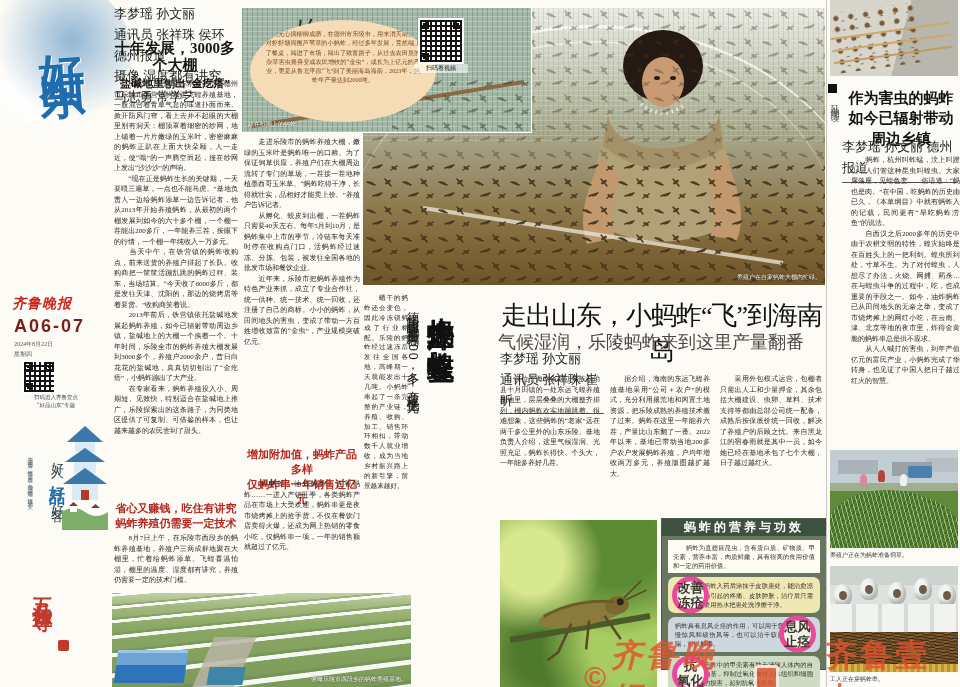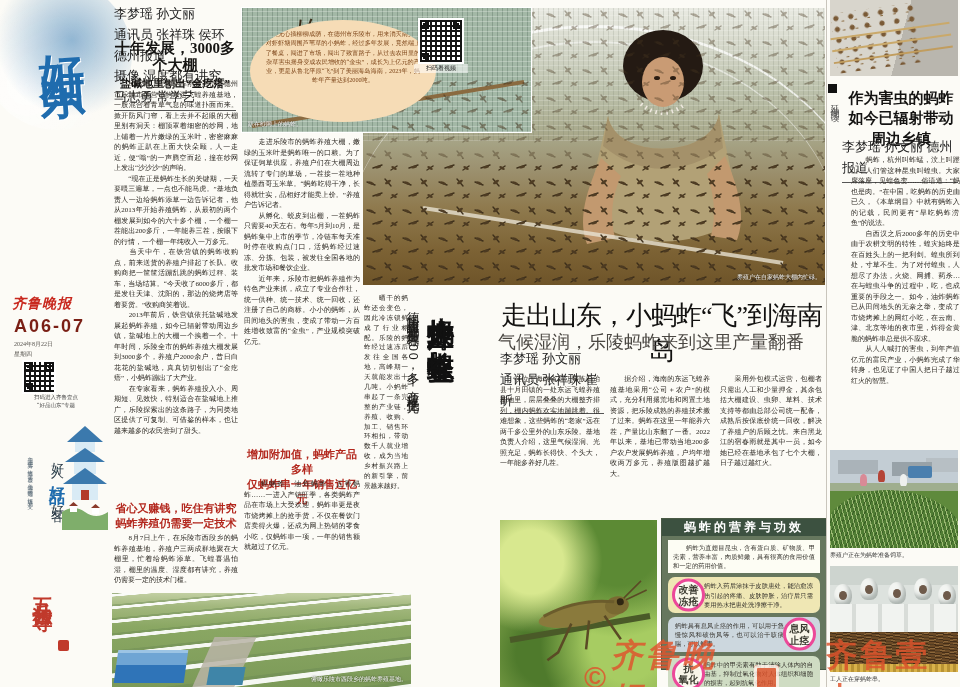--- a/index.html
+++ b/index.html
@@ -21,23 +21,23 @@
       background-image:repeating-linear-gradient(0deg,#151515 0 2px,transparent 2px 5px),
                        repeating-linear-gradient(90deg,#151515 0 2px,transparent 2px 5px);}
   .fp{position:absolute;width:9px;height:9px;border:2px solid #111;background:#111;
       background-clip:content-box;padding:1px;box-sizing:border-box;}
   
   .vrt{writing-mode:vertical-rl;}
   
   .nut-item{position:relative;border-radius:7px;margin:4px 6px;padding:4px 7px;font-size:6.3px;
             line-height:1.45;text-align:justify;color:#33302a;}
   .badge{position:absolute;top:50%;transform:translateY(-50%);width:27px;height:27px;border-radius:50%;
-         background:#f8f5e8;border:3px solid #ec4899;box-shadow:0 0 0 2px rgba(255,255,255,.6) inset;
+         background:#f8f5e8;border:5px solid #ec4899;box-shadow:0 0 0 2px rgba(255,255,255,.6) inset;
          display:flex;align-items:center;justify-content:center;text-align:center;
-         font-size:10px;font-weight:bold;color:#3a3a30;white-space:pre-line;line-height:1.15;}
+         font-size:13px;font-weight:bold;color:#3a3a30;white-space:pre-line;line-height:1.15;}
   .hood{position:absolute;width:18px;height:22px;background:#f3f5f2;border-radius:50% 50% 40% 40%;
         box-shadow:inset -3px -4px 5px rgba(140,150,145,.7);}
   .hood i{position:absolute;left:5px;top:7px;width:8px;height:9px;border-radius:50%;background:#6e5a4a;}
   .fig{position:absolute;width:7px;height:12px;border-radius:45% 45% 30% 30%;}
   .wm{font-family:"Liberation Sans","DejaVu Sans",sans-serif;font-weight:bold;color:#e0532c;
       opacity:.82;letter-spacing:2px;}
 </style>
 </head>
 <body>
 

